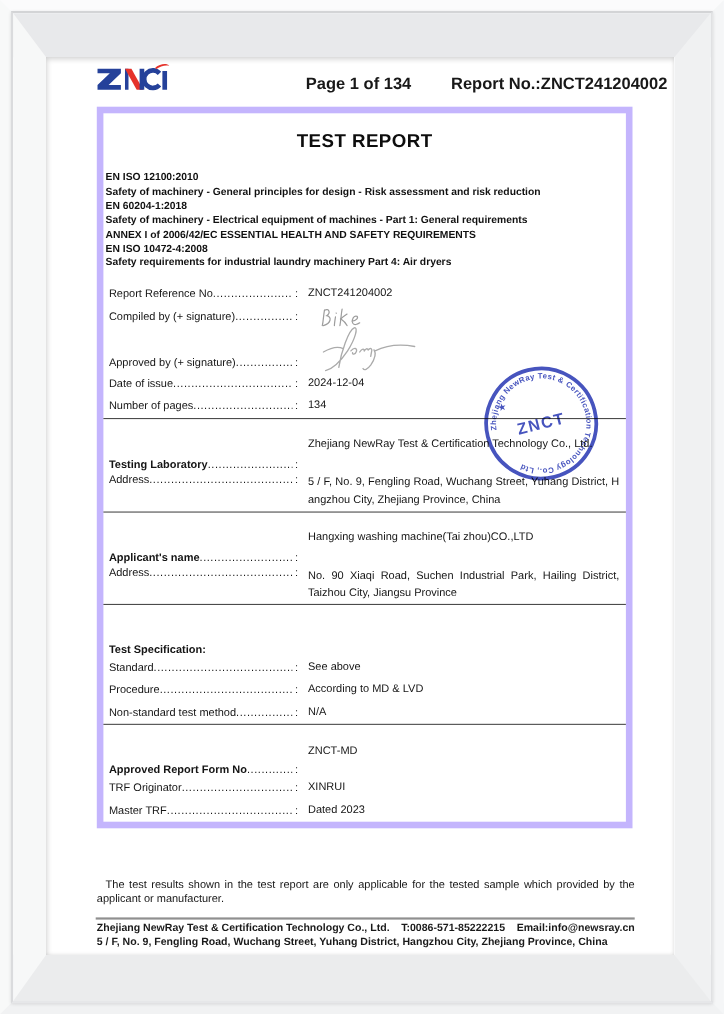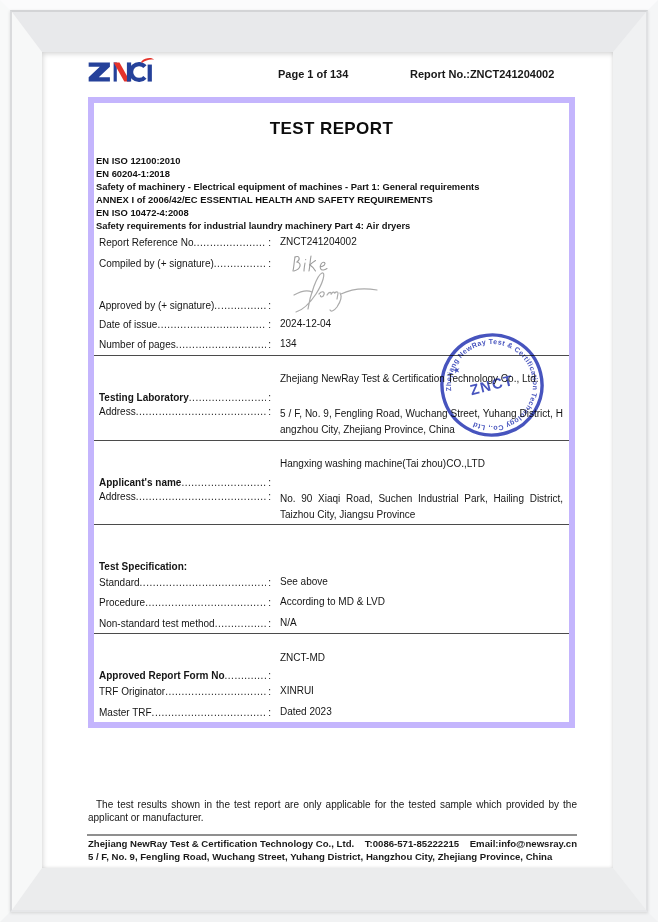--- a/index.html
+++ b/index.html
@@ -25,35 +25,35 @@
     position:absolute;inset:12px;box-sizing:border-box;
     border-style:solid;border-width:40px 33px 42px 30px;
     border-color:#e8e9eb #f0f1f2 #ebeced #f7f8f8;
     background:#ffffff;
   }
   .paper{position:absolute;inset:0;background:#fff;}
   .paper-shadow{position:absolute;inset:0;pointer-events:none;
     box-shadow:inset 1px 2px 5px rgba(0,0,0,.16), inset -1px -1px 3px rgba(0,0,0,.05);}
   
   .logo{position:absolute;left:44px;top:4px;width:68px;height:32px;}
-  .hdr-text{position:absolute;top:16px;font-size:11px;font-weight:bold;color:#181818;white-space:nowrap;}
+  .hdr-text{position:absolute;top:16px;font-size:15px;font-weight:bold;color:#181818;white-space:nowrap;}
   .hdr-page{left:236px;}
   .hdr-repno{left:368px;}
   
   .rtable{
     position:absolute;left:46px;top:45px;width:487px;box-sizing:border-box;
     border:6px solid #c4b5fd;background:#fff;
   }
   .rtitle{margin-top:14px;line-height:24px;text-align:center;
     font-size:17px;font-weight:bold;letter-spacing:.4px;color:#0d0d0d;}
   .standards{margin:14px 2px 0 2px;}
   .std-line{text-align:left;font-size:9.4px;font-weight:bold;line-height:12.9px;color:#111;white-space:nowrap;}
   .t-section{border-top:0;}
   .t-section + .t-section{border-top:1.5px solid #4b4b4b;}
-  .t-section:first-child{margin-top:0;}
+  .t-section:first-child{margin-top:12px;}
   .t-row{display:flex;align-items:center;min-height:20.5px;padding:0 6px 0 5px;
     font-size:10px;color:#151515;box-sizing:border-box;}
   .rt-sig-inline{min-height:22px;justify-content:center;}
   .rt-sig-above{min-height:39px;align-items:flex-end;padding-bottom:3px;}
   .rt-two-line{min-height:37px;align-items:flex-start;padding-top:3px;}
   .rt-two-line-sm{min-height:33px;align-items:flex-start;padding-top:3px;}
   .lab{display:flex;width:172px;flex:none;align-items:baseline;}
   .lab-text{white-space:nowrap;}
   .dots{flex:1;overflow:hidden;white-space:nowrap;letter-spacing:.5px;}
   .colon{margin-left:2px;}
@@ -92,20 +92,21 @@
       <path d="M116,16 h8 v32 h-8 z" fill="#25419a"></path>
       <path d="M104,10 C112,3 124,2 128,7 C121,5 112,8 105,13 Z" fill="#e5322a"></path>
     </svg>
     <div class="hdr-text hdr-page">Page 1 of 134</div>
     <div class="hdr-text hdr-repno">Report No.:ZNCT241204002</div>
 
     <div class="rtable">
       <div class="rtitle">TEST REPORT</div>
       <div class="standards">
           <div class="std-line">EN ISO 12100:2010</div>
+          <div class="std-line">Safety of machinery - General principles for design - Risk assessment and risk reduction</div>
           <div class="std-line">EN 60204-1:2018</div>
           <div class="std-line">Safety of machinery - Electrical equipment of machines - Part 1: General requirements</div>
           <div class="std-line">ANNEX I of 2006/42/EC ESSENTIAL HEALTH AND SAFETY REQUIREMENTS</div>
           <div class="std-line">EN ISO 10472-4:2008</div>
           <div class="std-line">Safety requirements for industrial laundry machinery Part 4: Air dryers</div>
         </div>
       <div id="report-rows">
           <div class="t-section">
             <div class="t-row">
               <span class="lab">

